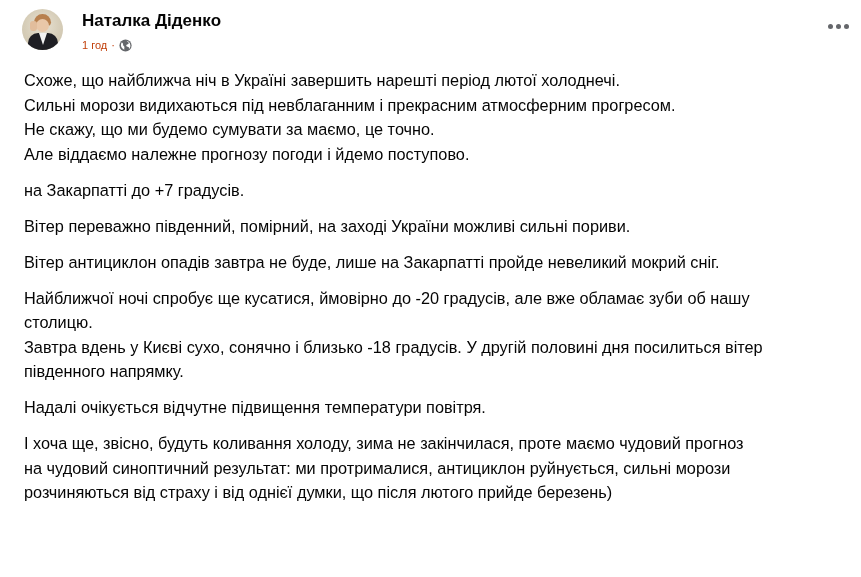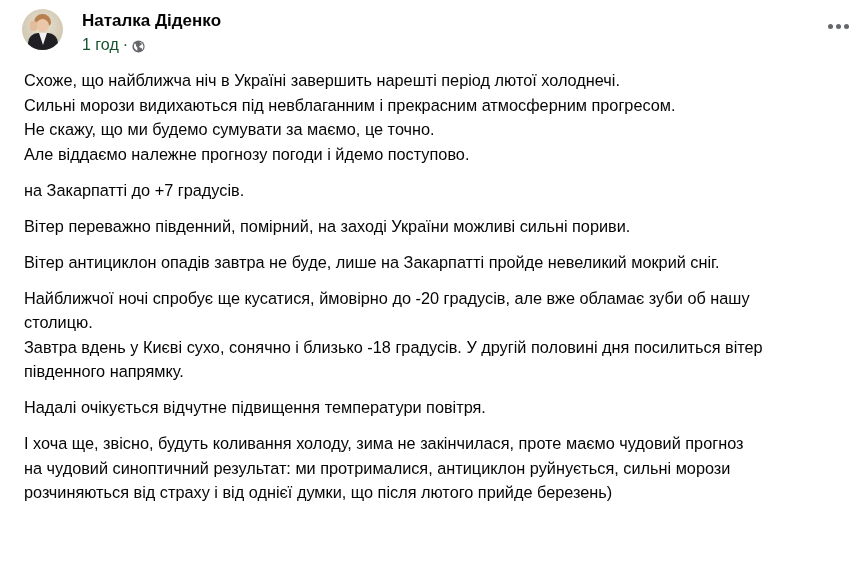--- a/index.html
+++ b/index.html
@@ -84,22 +84,22 @@
     color: #050505;
     white-space: nowrap;
   }
   .meta {
     position: absolute;
     left: 60px;
     top: 27px;
     height: 18px;
     display: flex;
     align-items: center;
-    font-size: 16px;
-    color: #14532d;
+    font-size: 11px;
+    color: #c2410c;
     white-space: nowrap;
   }
   .meta .sep {
     margin: 0 4px;
   }
   .globe {
     width: 13px;
     height: 13px;
     display: inline-block;
   }

